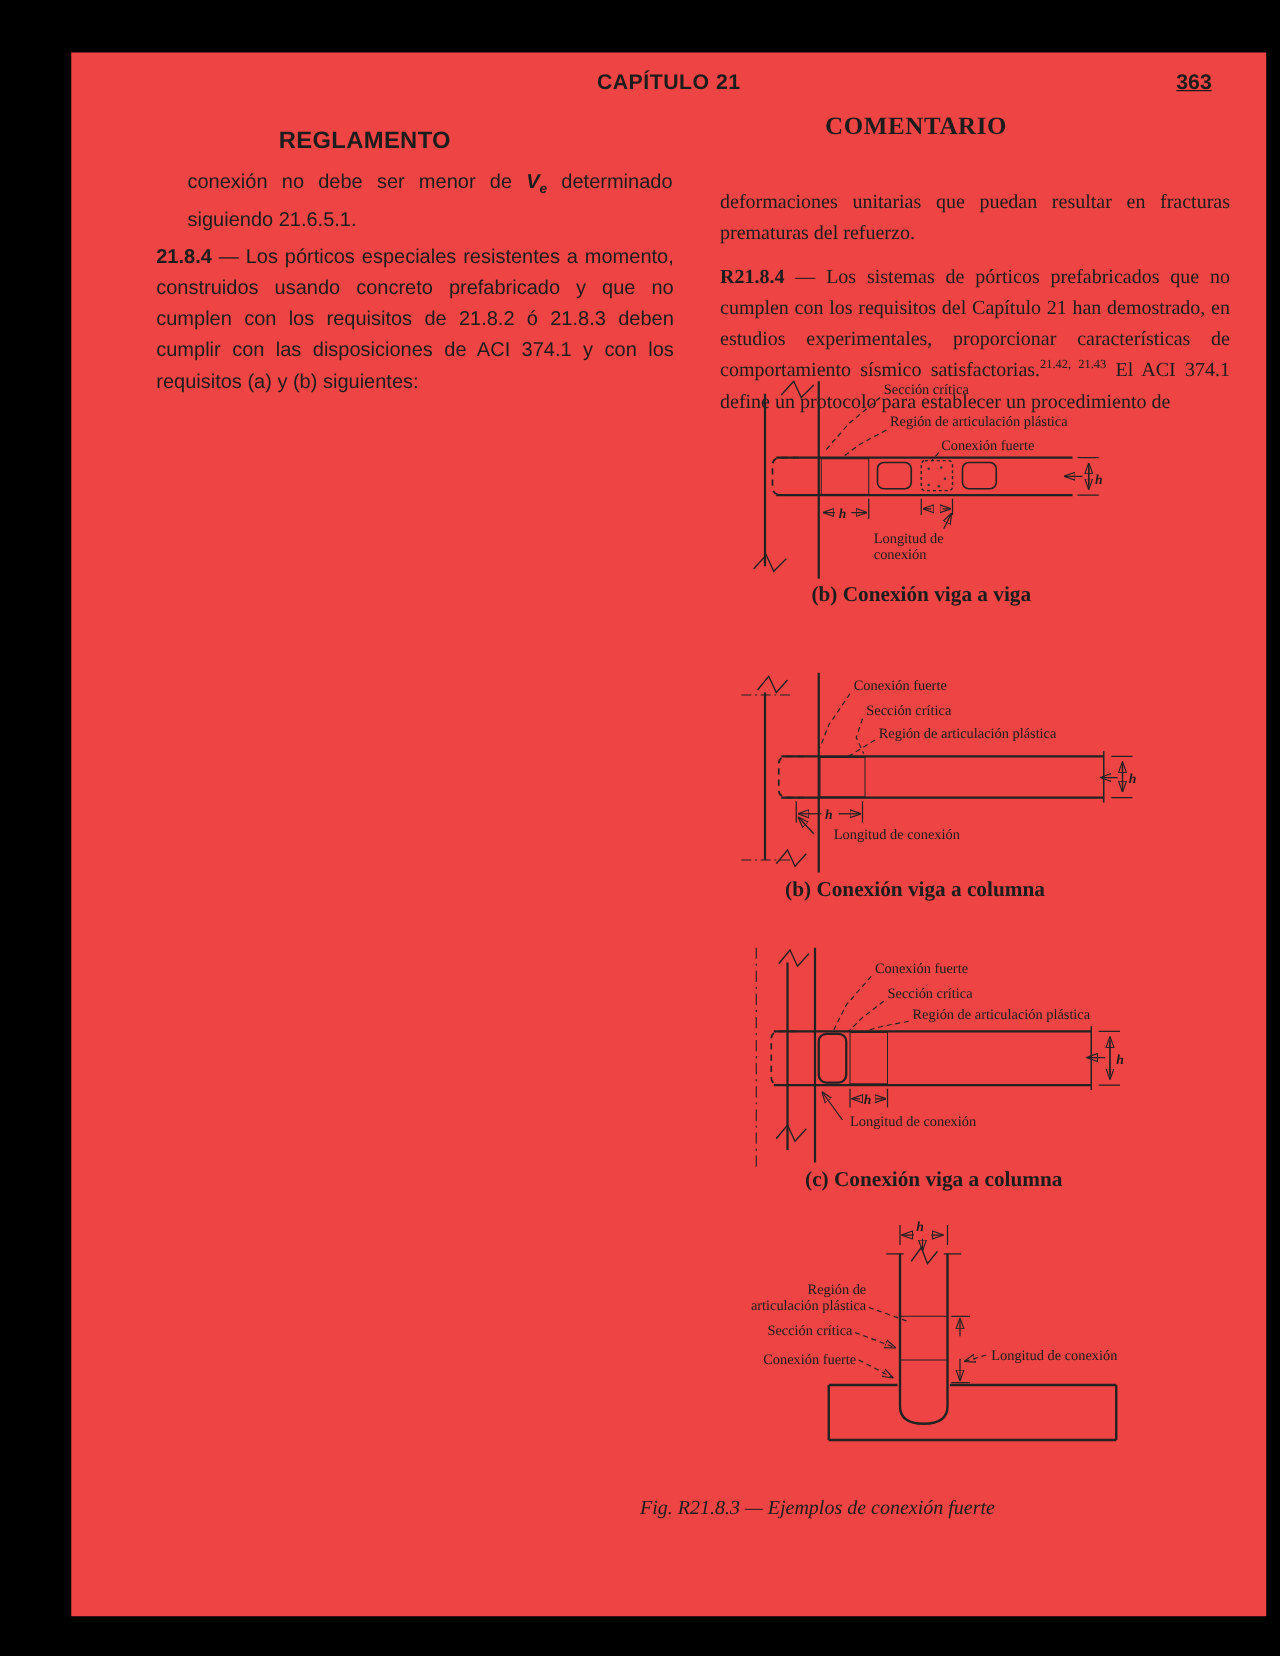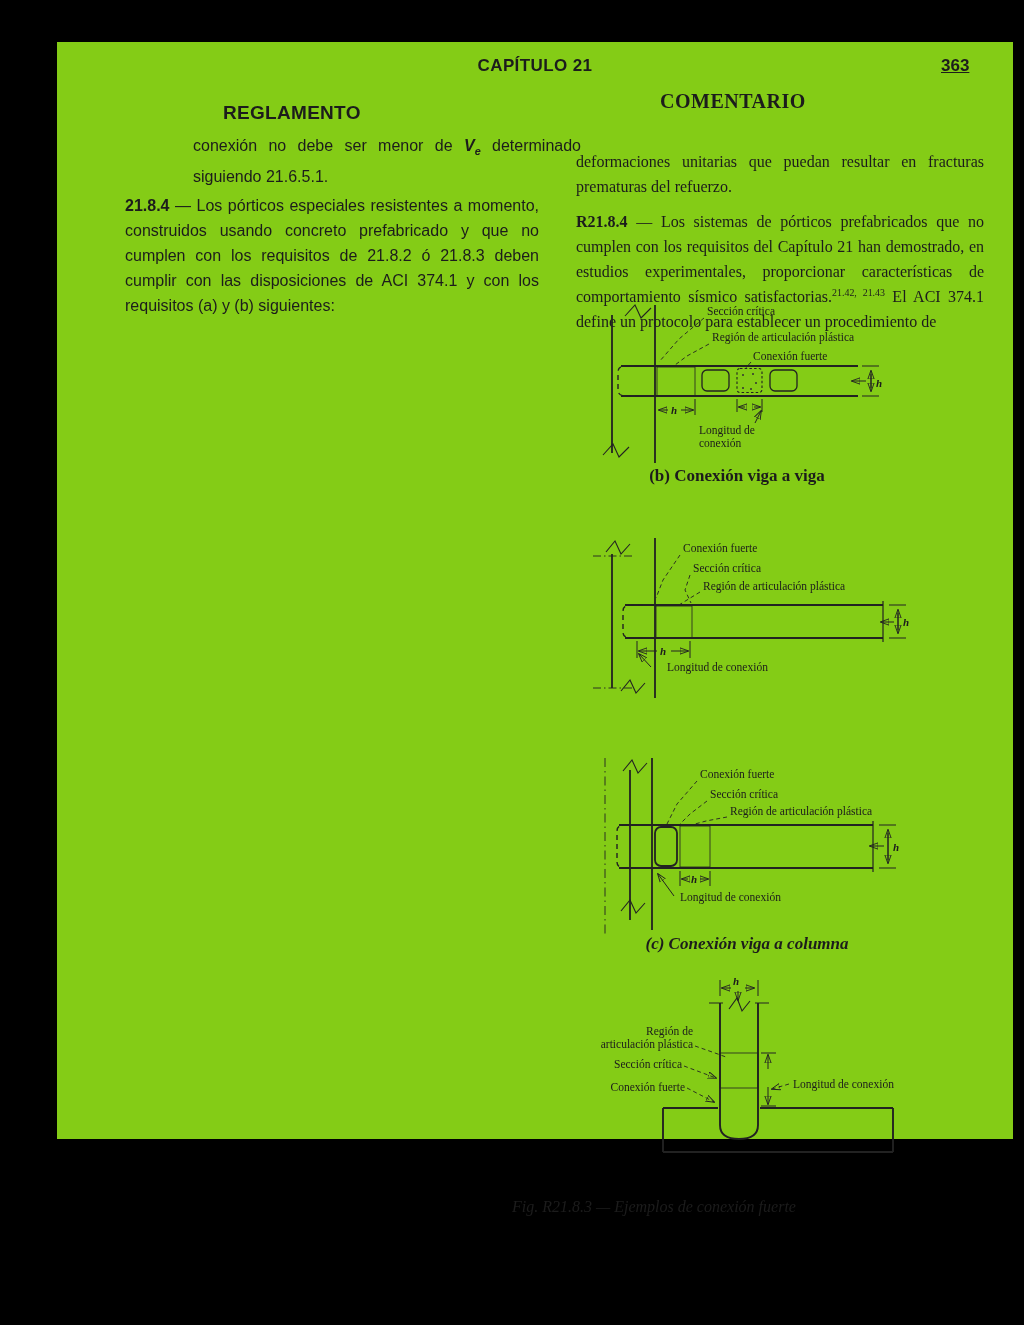--- a/index.html
+++ b/index.html
@@ -3,22 +3,22 @@
 <meta charset="utf-8">
 <style>
   html,body{margin:0;padding:0;}
   body{
     width:1024px;height:1325px;position:relative;background:#000;
     overflow:hidden;
     font-family:"Liberation Sans",sans-serif;
     color:#1c1c1c;
   }
   .page{
-    position:absolute;left:57px;top:42px;width:956px;height:1097px;
-    background:#84cc16;
+    position:absolute;left:57px;top:42px;width:956px;height:1251px;
+    background:#ef4444;
   }
   .abs{position:absolute;}
   .h-chapter{font:bold 17px "Liberation Sans",sans-serif;letter-spacing:.4px;text-align:center;}
   .h-pagenum{font:bold 17px "Liberation Sans",sans-serif;text-decoration:underline;}
   .h-reg{font:bold 19px "Liberation Sans",sans-serif;text-align:left;letter-spacing:.3px;margin-top:11px;}
   .h-com{font:bold 20px "Liberation Serif",serif;text-align:left;letter-spacing:.5px;}
   .body-sans{font:16px/25px "Liberation Sans",sans-serif;text-align:justify;margin:0;}
   .body-serif{font:16px/25px "Liberation Serif",serif;text-align:justify;margin:16px;}
   .body-sans b,.body-serif b{font-weight:bold;}
   sub{font-size:.68em;}
@@ -37,21 +37,21 @@
 <body>
 
 <div class="page">
 
   <div class="abs h-chapter" style="left:0;right:0;top:14px;">CAPÍTULO 21</div>
   <div class="abs h-pagenum" style="left:884px;top:14px;">363</div>
 
   <div class="abs h-reg" style="left:166px;top:49px;width:200px;">REGLAMENTO</div>
   <div class="abs h-com" style="left:603px;top:48px;width:200px;">COMENTARIO</div>
 
-  <p class="body-sans abs" style="left:93px;top:91px;width:388px;margin-left:43px;"><span>conexión no debe ser menor de </span><span class="varv"><span>V</span><sub>e</sub></span><span> determinado siguiendo 21.6.5.1.</span></p>
+  <p class="body-sans abs" style="left:93px;top:91px;width:388px;"><span>conexión no debe ser menor de </span><span class="varv"><span>V</span><sub>e</sub></span><span> determinado siguiendo 21.6.5.1.</span></p>
 
   <p class="body-sans abs" style="left:68px;top:151px;width:414px;"><b>21.8.4</b><span> — Los pórticos especiales resistentes a momento, construidos usando concreto prefabricado y que no cumplen con los requisitos de 21.8.2 ó 21.8.3 deben cumplir con las disposiciones de ACI 374.1 y con los requisitos (a) y (b) siguientes:</span></p>
 
   <p class="body-serif abs" style="left:503px;top:91px;width:408px;">deformaciones unitarias que puedan resultar en fracturas prematuras del refuerzo.</p>
 
   <p class="body-serif abs" style="left:503px;top:151px;width:408px;"><b>R21.8.4</b><span> — Los sistemas de pórticos prefabricados que no cumplen con los requisitos del Capítulo 21 han demostrado, en estudios experimentales, proporcionar características de comportamiento sísmico satisfactorias.</span><sup>21.42, 21.43</sup><span> El ACI 374.1 define un protocolo para establecer un procedimiento de</span></p>
 
   <svg class="abs" style="left:538px;top:261px;" width="390" height="162" viewBox="0 0 390 162">
     <defs>
       <pattern id="hxA" width="5" height="5" patternUnits="userSpaceOnUse">
@@ -160,20 +160,21 @@
     <text class="dimh" x="67" y="117">h</text>
     <line x1="58" y1="129" x2="46" y2="116" marker-end="url(#arB)" stroke-width="1"></line>
     <text x="74" y="133">Longitud de conexión</text>
     <polyline class="leader" points="87,17 70,42 63,60"></polyline>
     <text x="90" y="14">Conexión fuerte</text>
     <polyline class="leader" points="97,37 92,52 98,65"></polyline>
     <text x="100" y="34">Sección crítica</text>
     <polyline class="leader" points="107,54 94,62 86,67"></polyline>
     <text x="110" y="52">Región de articulación plástica</text>
   </svg>
+  <div class="abs fig-cap" style="left:535px;top:660px;width:280px;">(b) Conexión viga a columna</div>
 
   <svg class="abs" style="left:516px;top:716px;" width="400" height="180" viewBox="0 0 400 180">
     <defs>
       <pattern id="hxC" width="5" height="5" patternUnits="userSpaceOnUse">
         <rect width="5" height="5" fill="#b3b3b3" stroke="none"></rect>
         <path d="M0,5 L5,0 M0,0 L5,5" stroke="#555" stroke-width="0.7"></path>
       </pattern>
       <marker id="arC" viewBox="0 0 10 10" markerWidth="9" markerHeight="9" refX="9" refY="5" orient="auto" markerUnits="userSpaceOnUse">
         <path d="M0,1.5 L10,5 L0,8.5 z" fill="#222" stroke="none"></path>
       </marker>
@@ -210,21 +211,21 @@
     <text class="dimh" x="118" y="125">h</text>
     <line x1="101" y1="138" x2="85" y2="116" marker-end="url(#arC)" stroke-width="1"></line>
     <text x="107" y="143">Longitud de conexión</text>
     <polyline class="leader" points="124,23 104,46 94,66"></polyline>
     <text x="127" y="20">Conexión fuerte</text>
     <polyline class="leader" points="134,43 117,56 106,67"></polyline>
     <text x="137" y="40">Sección crítica</text>
     <polyline class="leader" points="154,59 133,63 122,66"></polyline>
     <text x="157" y="57">Región de articulación plástica</text>
   </svg>
-  <div class="abs fig-cap" style="left:545px;top:892px;width:290px;font-style:italic;">(c) Conexión viga a columna</div>
+  <div class="abs fig-cap" style="left:545px;top:892px;width:290px;">(c) Conexión viga a columna</div>
 
   <svg class="abs" style="left:533px;top:931px;" width="400" height="186" viewBox="0 0 400 186">
     <defs>
       <pattern id="hxD" width="5" height="5" patternUnits="userSpaceOnUse">
         <rect width="5" height="5" fill="#b3b3b3" stroke="none"></rect>
         <path d="M0,5 L5,0 M0,0 L5,5" stroke="#555" stroke-width="0.7"></path>
       </pattern>
       <marker id="arD" viewBox="0 0 10 10" markerWidth="9" markerHeight="9" refX="9" refY="5" orient="auto" markerUnits="userSpaceOnUse">
         <path d="M0,1.5 L10,5 L0,8.5 z" fill="#222" stroke="none"></path>
       </marker>

